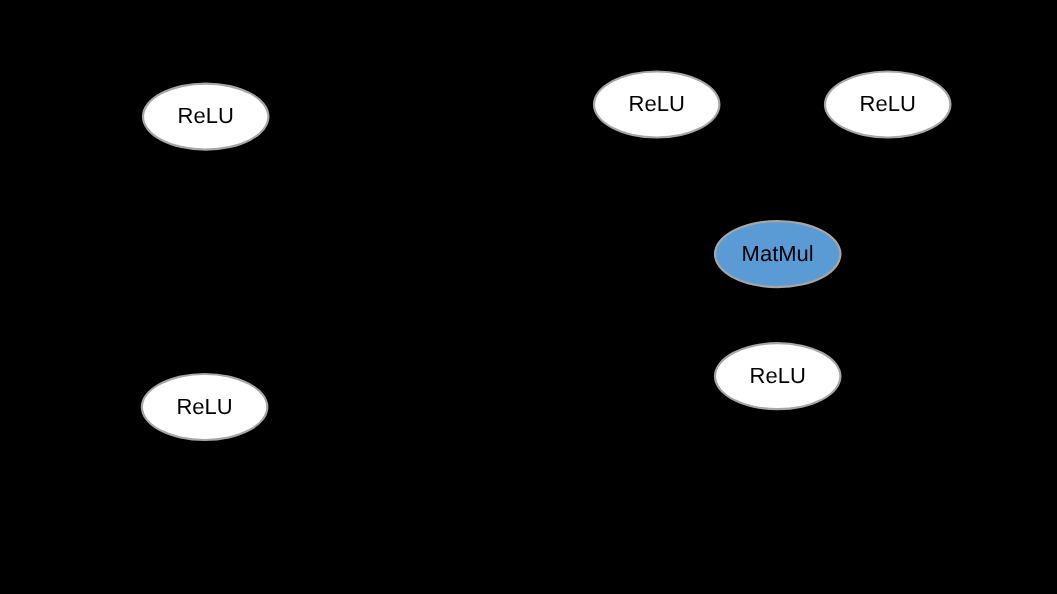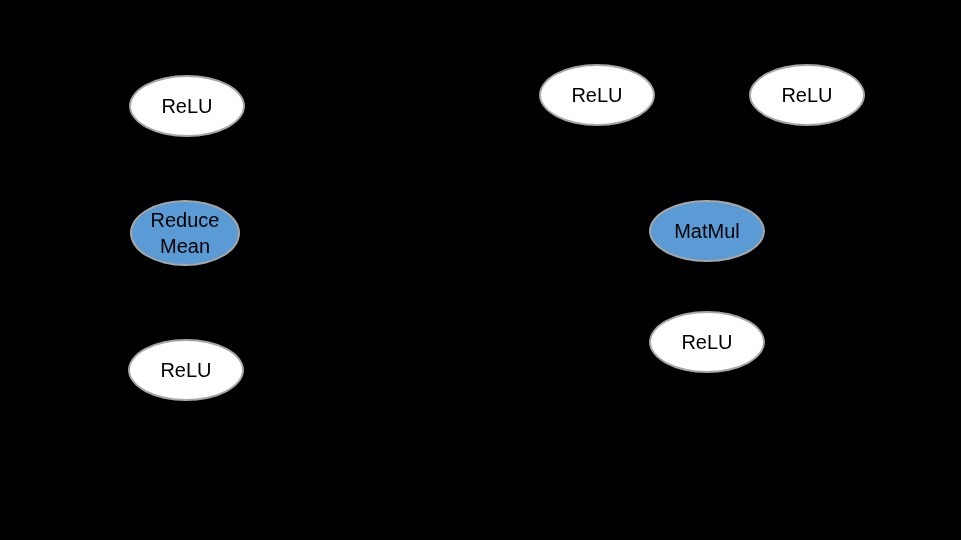--- a/index.html
+++ b/index.html
@@ -41,24 +41,20 @@
 </style>
 </head>
 <body>
 
 <div class="canvas">
 
   <div class="node node--white" style="left:129px; top:75px;  width:116px; height:62px;">
     <span class="node__label">ReLU</span>
   </div>
 
-  <div class="node node--blue" style="left:130px; top:200px; width:110px; height:66px;">
-    <span class="node__label">Reduce
-Mean</span>
-  </div>
 
   <div class="node node--white" style="left:128px; top:339px; width:116px; height:62px;">
     <span class="node__label">ReLU</span>
   </div>
 
   <div class="node node--white" style="left:539px; top:64px;  width:116px; height:62px;">
     <span class="node__label">ReLU</span>
   </div>
 
   <div class="node node--white" style="left:749px; top:64px;  width:116px; height:62px;">

